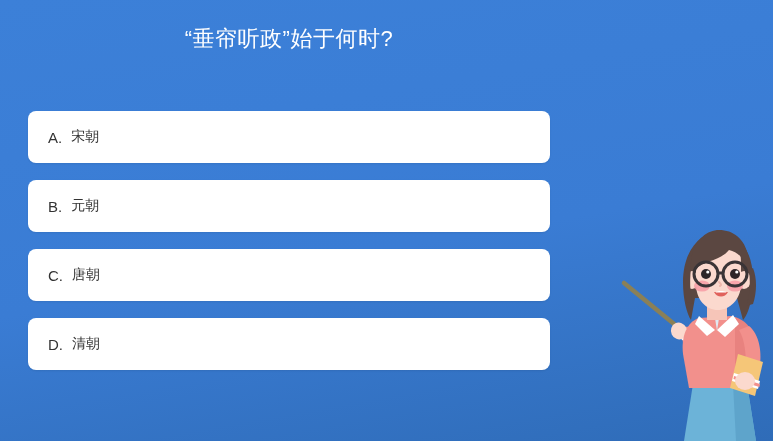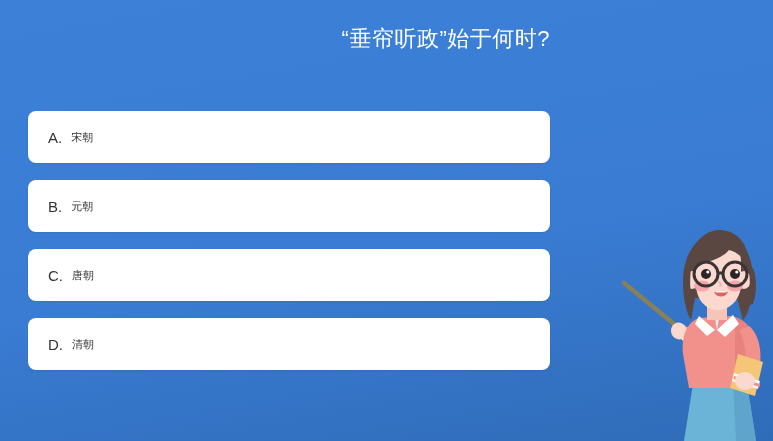--- a/index.html
+++ b/index.html
@@ -16,21 +16,21 @@
     font-family: "Liberation Sans", "DejaVu Sans", sans-serif;
     -webkit-font-smoothing: antialiased;
   }
 
   
   #question-title {
     position: absolute;
     left: 28px;
     top: 24px;
     width: 522px;
-    text-align: right;
+    text-align: center;
     color: #ffffff;
     font-size: 22px;
     line-height: 30px;
     letter-spacing: 0.5px;
     white-space: nowrap;
   }
 
   
   #options {
     position: absolute;
@@ -53,21 +53,21 @@
     cursor: pointer;
   }
   .option-card:last-child { margin-bottom: 0; }
   .option-letter {
     color: #333333;
     font-size: 15px;
     margin-right: 9px;
   }
   .option-text {
     color: #333333;
-    font-size: 11px;
+    font-size: 14px;
   }
 
   
   #teacher-illustration {
     position: absolute;
     right: 0;
     bottom: 0;
     width: 178px;
     height: 215px;
     pointer-events: none;

